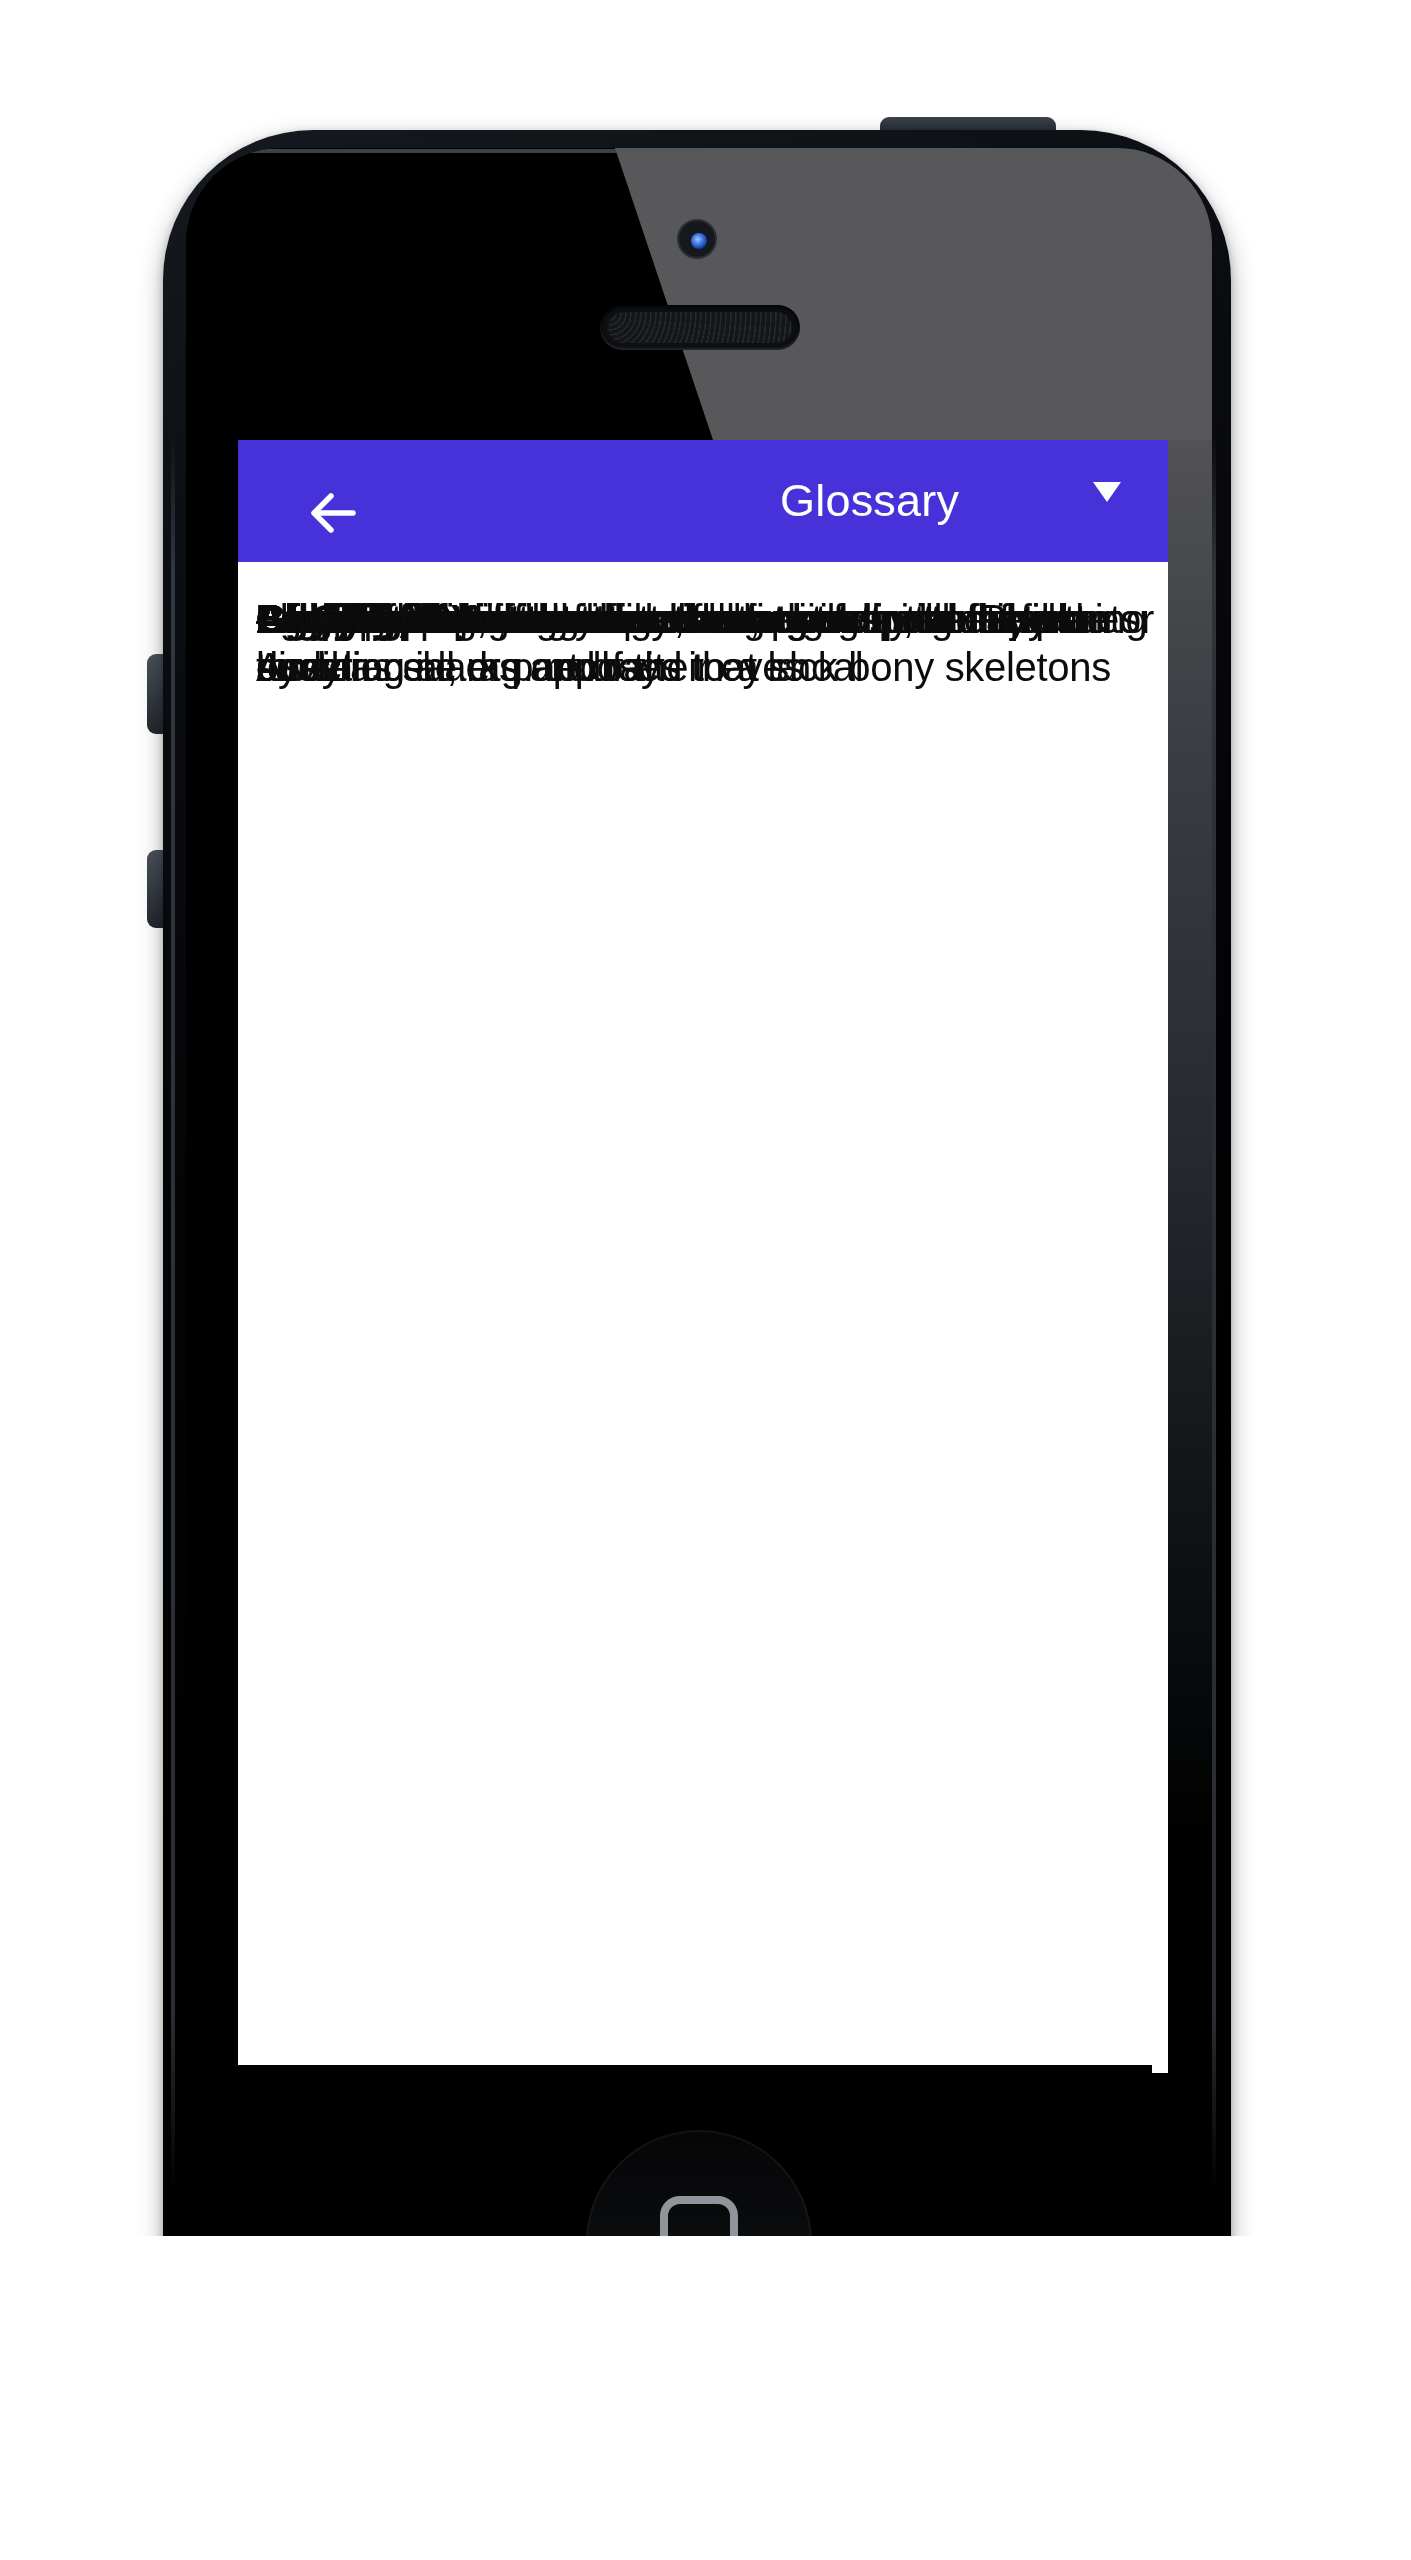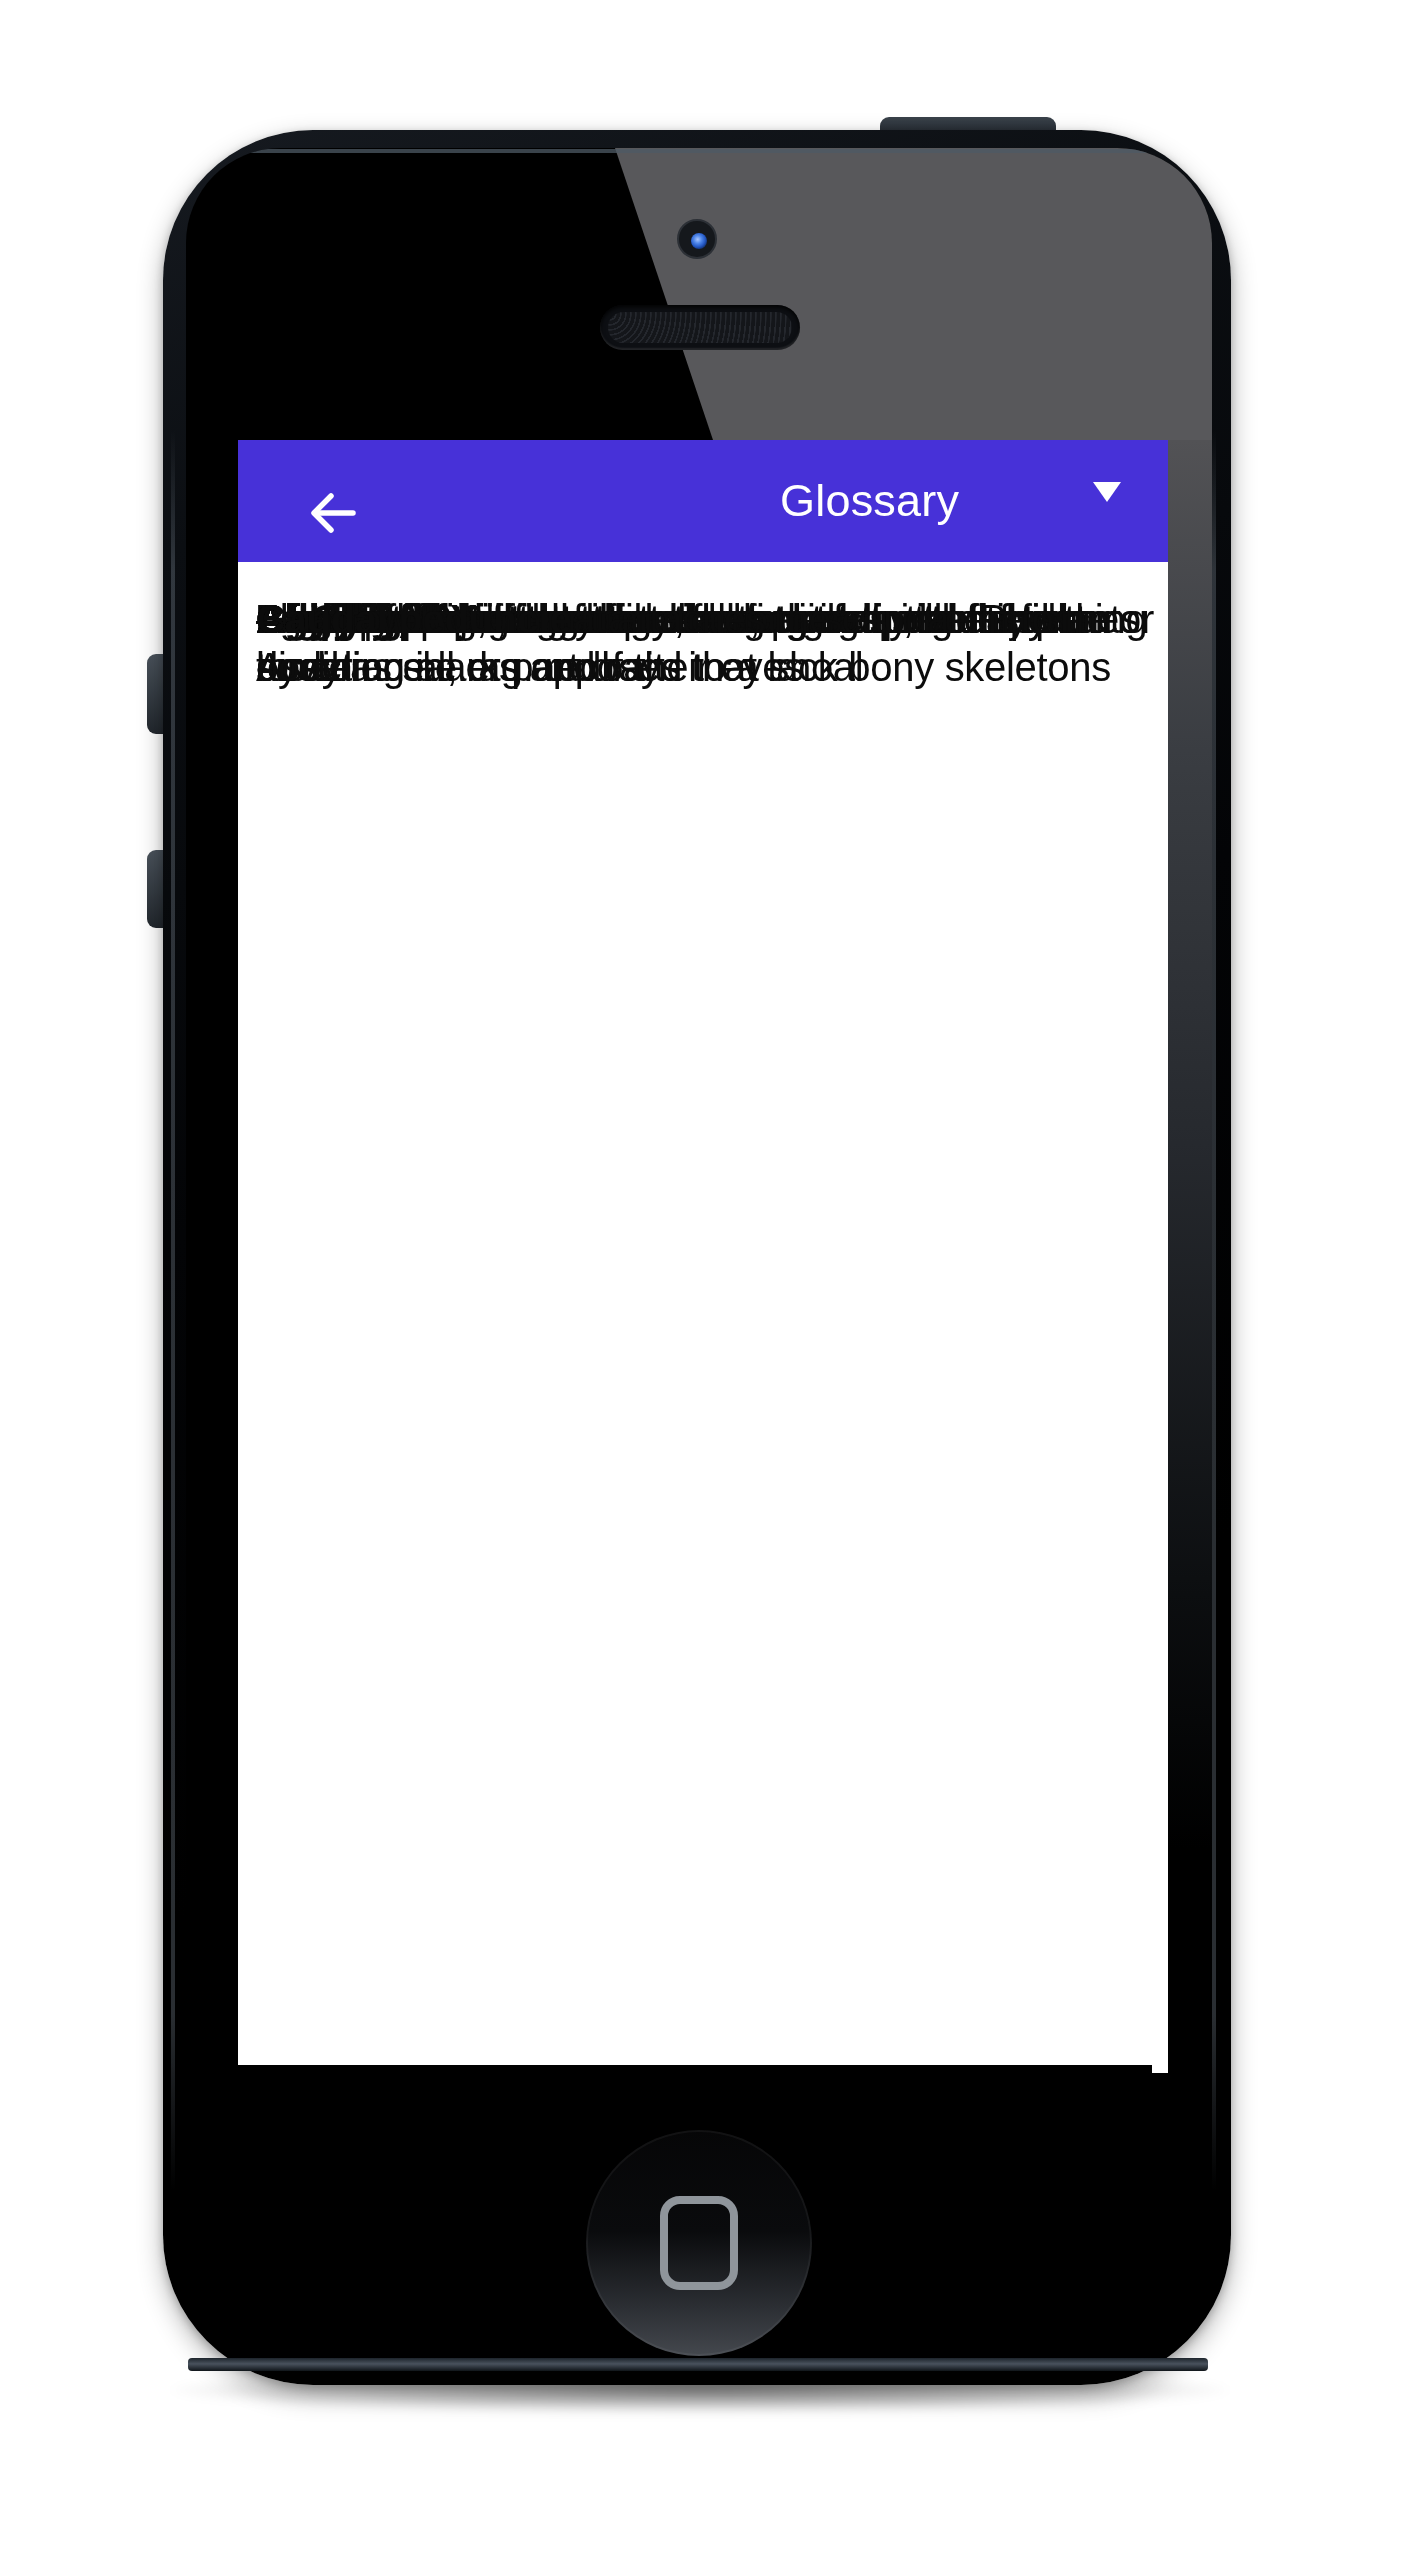--- a/index.html
+++ b/index.html
@@ -1,16 +1,16 @@
 <!DOCTYPE html>
 <html><head>
 <meta charset="utf-8">
 <style>
   html,body{margin:0;padding:0;background:#ffffff;}
-  #stage{position:relative;width:1411px;height:2560px;background:#ffffff;overflow:hidden;
+  #stage{position:relative;width:1411px;height:2236px;background:#ffffff;overflow:hidden;
          font-family:"Liberation Sans","DejaVu Sans",sans-serif;}
   #stage *{position:absolute;box-sizing:border-box;}
 
   
   .floor-shadow{left:170px;top:2368px;width:1060px;height:44px;border-radius:50%;
     background:radial-gradient(ellipse at center, rgba(0,0,0,0.42) 0%, rgba(0,0,0,0.18) 45%, rgba(0,0,0,0) 72%);
     filter:blur(5px);}
 
   
   .hw-power{left:880px;top:117px;width:176px;height:26px;border-radius:9px 9px 0 0;

